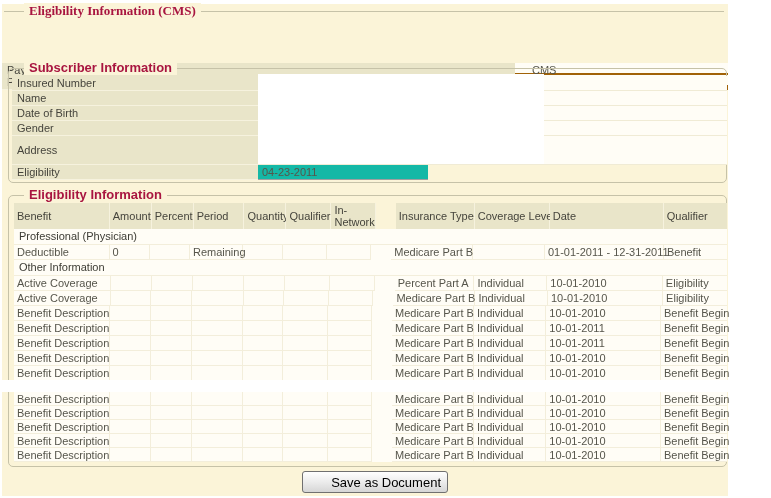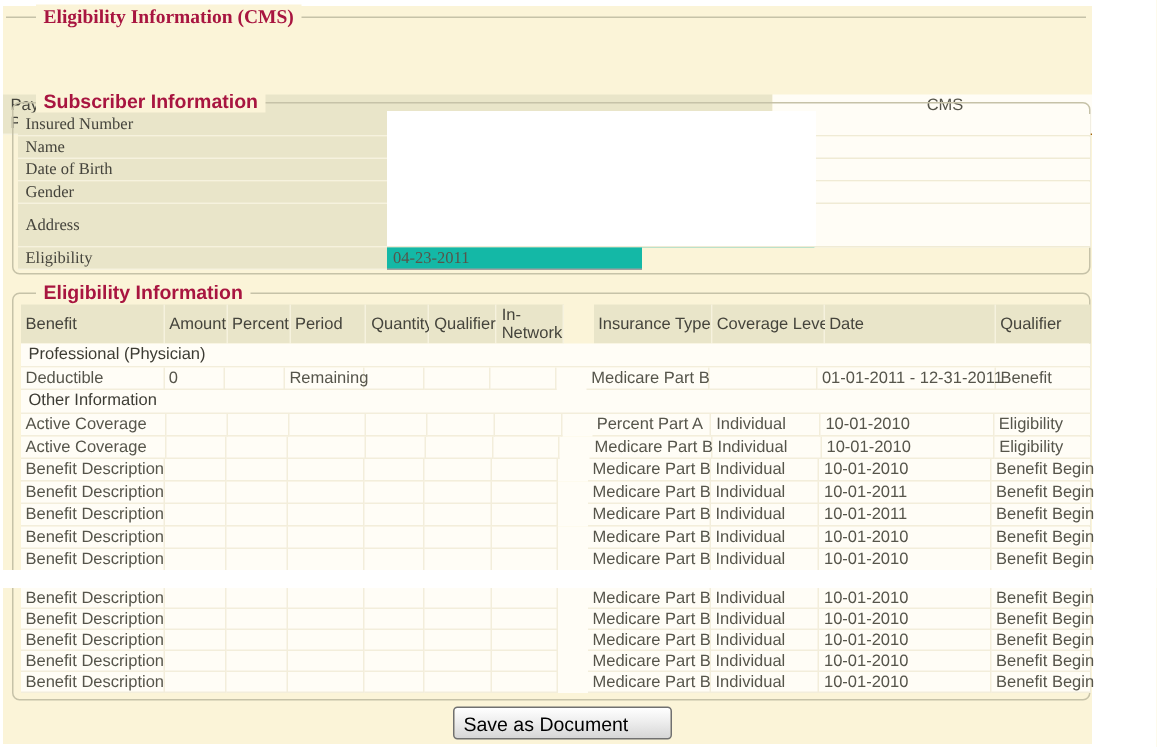--- a/index.html
+++ b/index.html
@@ -17,27 +17,27 @@
   .fs-border{position:absolute;border:1px solid #c6c2a8;border-radius:5px;background:transparent;}
   .fs-topline{position:absolute;border-top:1px solid #c6c2a8;height:0;}
   .legend{
     position:absolute;z-index:4;background:#fbf4d8;padding:0 5px;
     font-size:13px;font-weight:bold;color:#a81540;white-space:nowrap;
   }
 
   
   .kv-row{position:absolute;display:flex;height:15px;line-height:15px;margin-top:39px;}
   .kv-label{background:#e9e5c9;color:#45443c;padding-left:5px;border-bottom:1px solid #f6f2de;}
-  .kv-value{background:#fffdf6;color:#56554b;padding-left:17px;border-bottom:1px solid #a16207;text-align:center;}
+  .kv-value{background:#fffdf6;color:#56554b;padding-left:17px;border-bottom:5px solid #a16207;}
 
   .payer-row{left:2px;width:726px;}
   .payer-row .kv-label{width:508px;}
   .payer-row .kv-value{flex:1;}
 
-  .sub-rows{position:absolute;left:12px;top:76px;width:715px;z-index:1;font-family:Liberation Serif, serif;}
+  .sub-rows{position:absolute;left:12px;top:76px;width:715px;z-index:1;}
   .sub-row{display:flex;height:15px;line-height:15px;}
   .sub-row.tall{height:29px;line-height:29px;}
   .sub-row .kv-label{width:241px;}
   .sub-row .s-val{width:281px;background:#14b8a6;border-bottom:1px solid #f0ebd5;padding-left:4px;}
   .sub-row .s-right{flex:1;background:#fffdf6;border-bottom:1px solid #f0ebd5;}
   .sub-row.elig .s-val{width:166px;border-bottom:1px solid #9f9f9f;}
   .sub-row.elig .s-right{background:transparent;border-bottom:none;}
   .redaction{position:absolute;left:258px;top:74px;width:286px;height:90px;background:#ffffff;z-index:2;}
 
   
@@ -75,21 +75,21 @@
 
   
   .break-band{position:absolute;left:0;top:380px;width:771px;height:12px;background:#ffffff;z-index:3;}
 
   
   .save-btn{
     position:absolute;left:302px;top:471px;width:146px;height:22px;z-index:4;
     background:linear-gradient(#ffffff, #ececec 50%, #d6d6d6);
     border:1px solid #707070;border-radius:3px;
     font-family:"Liberation Sans", sans-serif;font-size:13px;color:#000;
-    text-align:left;line-height:20px;cursor:pointer;
+    text-align:right;line-height:20px;cursor:pointer;
   }
 </style>
 </head>
 <body>
 
 <div id="screen">
 
   <div class="panel-bg"></div>
 
   <div class="fs-topline" style="left:4px;top:11px;width:720px;"></div>

